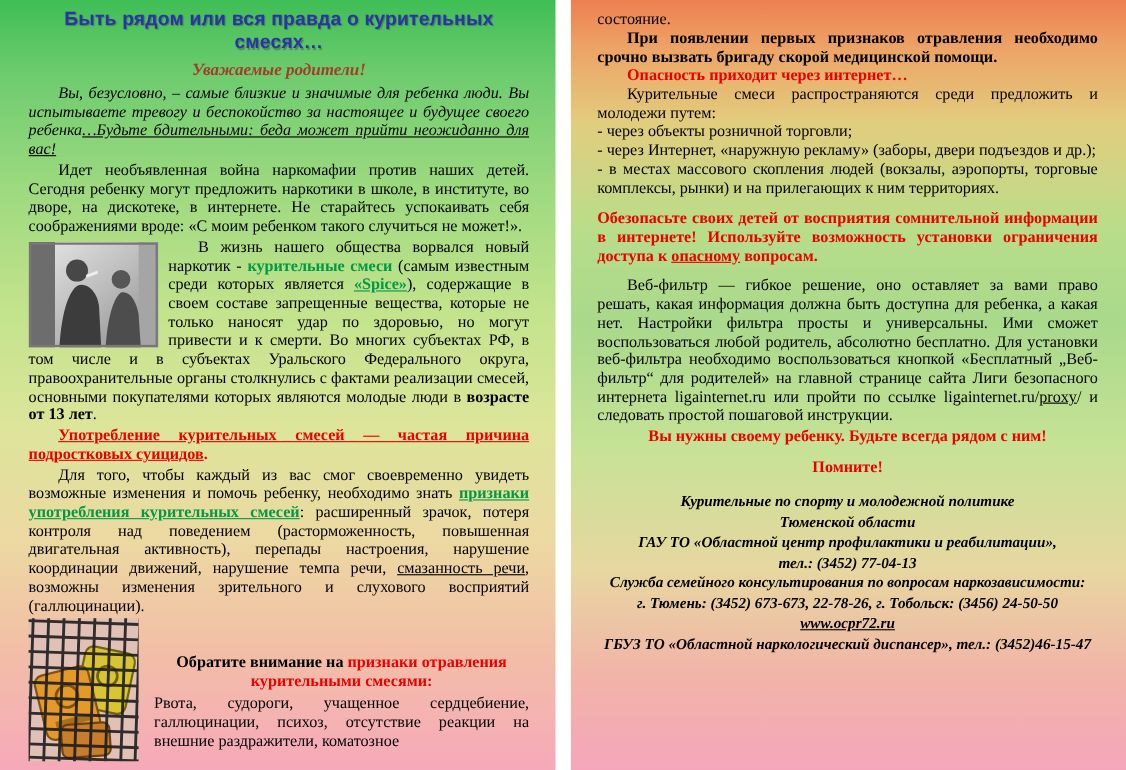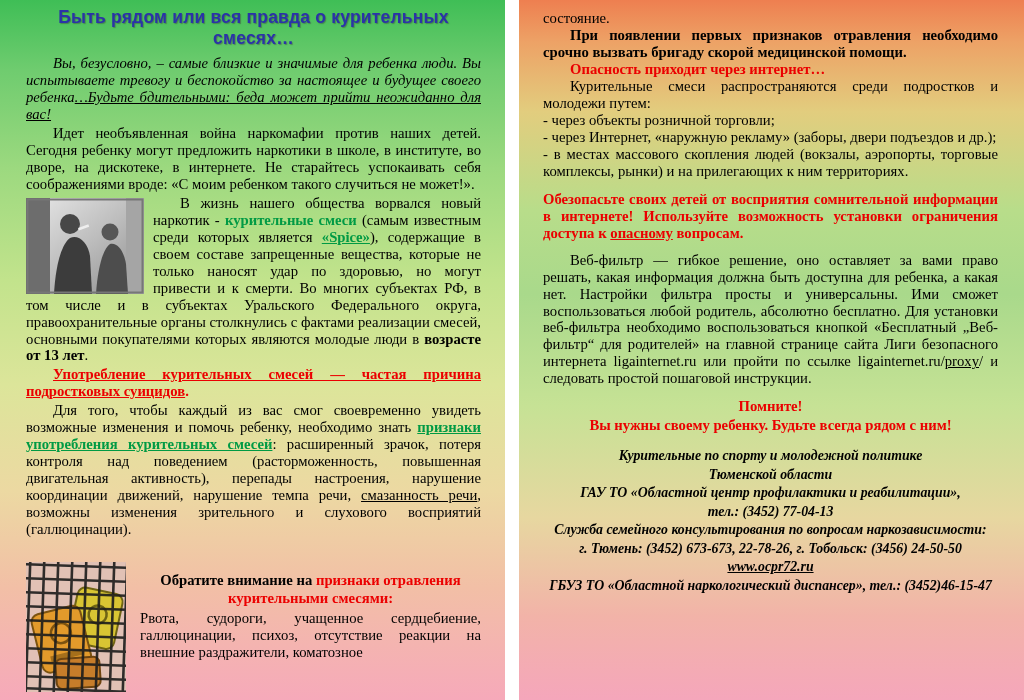--- a/index.html
+++ b/index.html
@@ -60,20 +60,21 @@
 </style>
 </head>
 <body>
 
 <div class="sheet">
 
   <div class="page page-left">
 
     <h1 class="title">Быть рядом или вся правда о курительных смесях…</h1>
 
+    <h2 class="greeting">Уважаемые родители!</h2>
 
     <div class="para italic"><span>Вы, безусловно, – самые близкие и значимые для ребенка люди. Вы испытываете тревогу и беспокойство за настоящее и будущее своего ребенка</span><span class="u">…Будьте бдительными: беда может прийти неожиданно для вас!</span></div>
 
     <div class="para mt2">Идет необъявленная война наркомафии против наших детей. Сегодня ребенку могут предложить наркотики в школе, в институте, во дворе, на дискотеке, в интернете. Не старайтесь успокаивать себя соображениями вроде: «С моим ребенком такого случиться не может!».</div>
 
     <div class="para mt2">
       <span class="photo photo1">
         <svg viewBox="0 0 118 96" preserveAspectRatio="none">
           <defs>
             <linearGradient id="pg1" x1="0" y1="0" x2="1" y2="1">
@@ -129,32 +130,32 @@
   </div>
 
   <div class="page page-right">
 
     <div class="para noind">состояние.</div>
 
     <div class="para bold-para">При появлении первых признаков отравления необходимо срочно вызвать бригаду скорой медицинской помощи.</div>
 
     <div class="para red-head">Опасность приходит через интернет…</div>
 
-    <div class="para">Курительные смеси распространяются среди подростков и молодежи путем:</div>
+    <div class="para">Курительные смеси распространяются среди предложить и молодежи путем:</div>
 
     <div class="para bullet">- через объекты розничной торговли;</div>
     <div class="para bullet">- через Интернет, «наружную рекламу» (заборы, двери подъездов и др.);</div>
     <div class="para bullet">- в местах массового скопления людей (вокзалы, аэропорты, торговые комплексы, рынки) и на прилегающих к ним территориях.</div>
 
     <div class="para protect"><span class="rb">Обезопасьте своих детей от восприятия сомнительной информации в интернете! Используйте возможность установки ограничения доступа к </span><span class="rb u">опасному</span><span class="rb"> вопросам.</span></div>
 
     <div class="para mt10"><span>Веб-фильтр — гибкое решение, оно оставляет за вами право решать, какая информация должна быть доступна для ребенка, а какая нет. Настройки фильтра просты и универсальны. Ими сможет воспользоваться любой родитель, абсолютно бесплатно. Для установки веб-фильтра необходимо воспользоваться кнопкой «Бесплатный „Веб-фильтр“ для родителей» на главной странице сайта Лиги безопасного интернета ligainternet.ru или пройти по ссылке ligainternet.ru/</span><span class="u">proxy</span><span>/ и следовать простой пошаговой инструкции.</span></div>
 
+    <div class="para slogan">Вы нужны своему ребенку. Будьте всегда рядом с ним!</div>
     <div class="para remember">Помните!</div>
-    <div class="para slogan">Вы нужны своему ребенку. Будьте всегда рядом с ним!</div>
 
     <div class="contacts">
       <div class="contact-line">Курительные по спорту и молодежной политике</div>
       <div class="contact-line">Тюменской области</div>
       <div class="contact-line">ГАУ ТО «Областной центр профилактики и реабилитации»,</div>
       <div class="contact-line">тел.: (3452) 77-04-13</div>
       <div class="contact-line">Служба семейного консультирования по вопросам наркозависимости:</div>
       <div class="contact-line">г. Тюмень: (3452) 673-673, 22-78-26, г. Тобольск: (3456) 24-50-50</div>
       <div class="contact-line u">www.ocpr72.ru</div>
       <div class="contact-line">ГБУЗ ТО «Областной наркологический диспансер», тел.: (3452)46-15-47</div>

